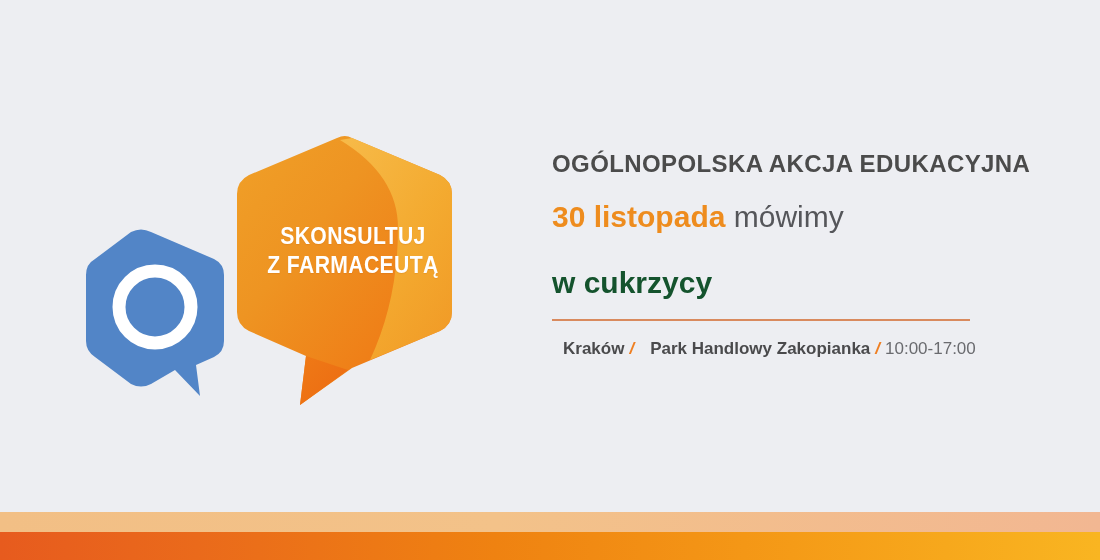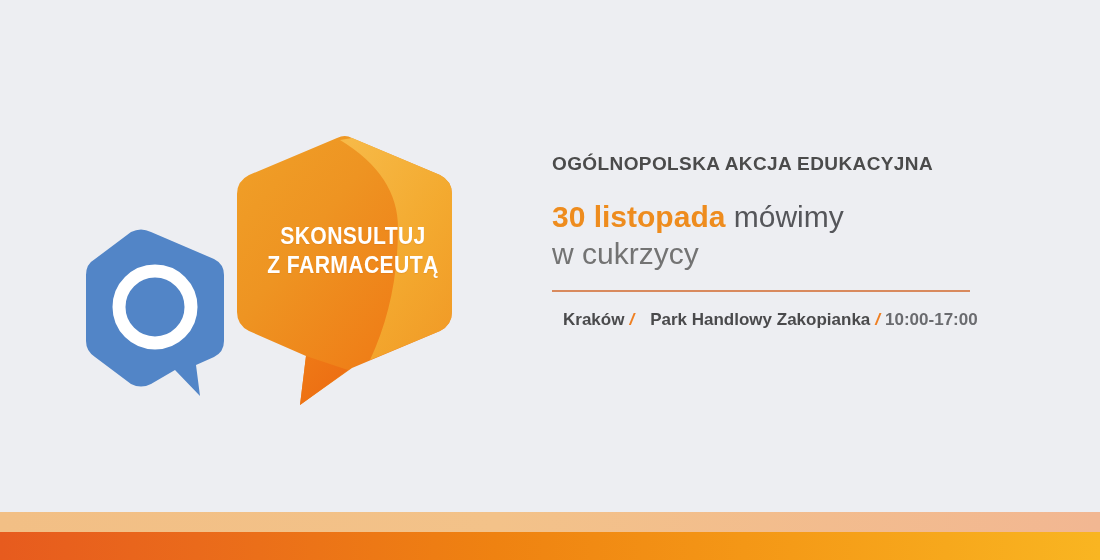--- a/index.html
+++ b/index.html
@@ -62,21 +62,21 @@
 
   
   #copy {
     position: absolute;
     left: 552px;
     top: 152px;
     width: 500px;
   }
 
   #kicker {
-    font-size: 19px;
+    font-size: 24px;
     font-weight: bold;
     color: #4b4b4b;
     letter-spacing: 0.4px;
     line-height: 24px;
     margin: 0 0 22px 0;
     white-space: nowrap;
   }
 
   #headline {
     margin: 0;
@@ -87,22 +87,23 @@
   }
   #headline .hl-line {
     display: block;
     white-space: nowrap;
   }
   #headline .accent {
     color: #ee8c1e;
     font-weight: bold;
   }
   #headline .strong {
-    color: #737373;
-    font-weight: normal;
+    color: #14532d;
+    font-weight: bold;
+    margin-top: 29px;
   }
 
   #divider {
     margin-top: 18px;
     width: 418px;
     height: 2px;
     background: #d98a5e;
   }
 
   #venue {
@@ -118,21 +119,21 @@
     margin-left: 11px;
   }
   #venue .v-sep {
     color: #ef7f22;
     font-weight: bold;
     font-style: italic;
     padding: 0 5px;
   }
   #venue .v-time {
     color: #6a6b6f;
-    font-weight: bold;
+    font-weight: normal;
   }
 
   
   #stripe-peach {
     position: absolute;
     left: 0;
     top: 512px;
     width: 1100px;
     height: 20px;
     background: linear-gradient(90deg, #f2bf85 0%, #f3c289 45%, #f2b792 100%);

